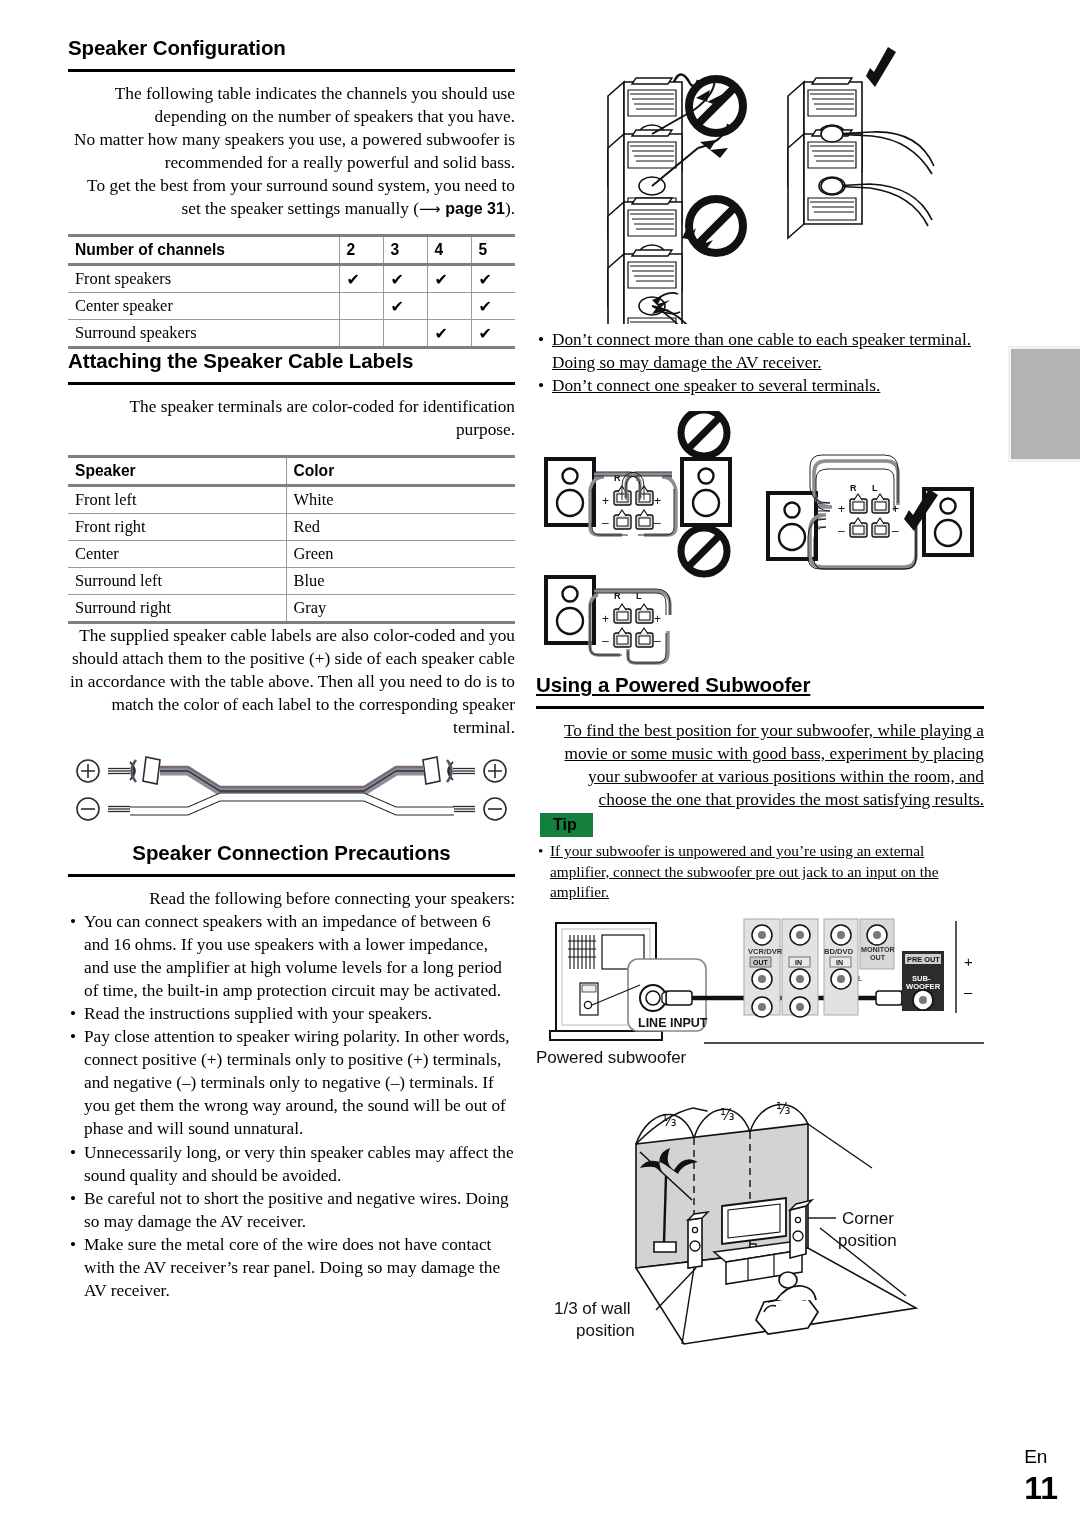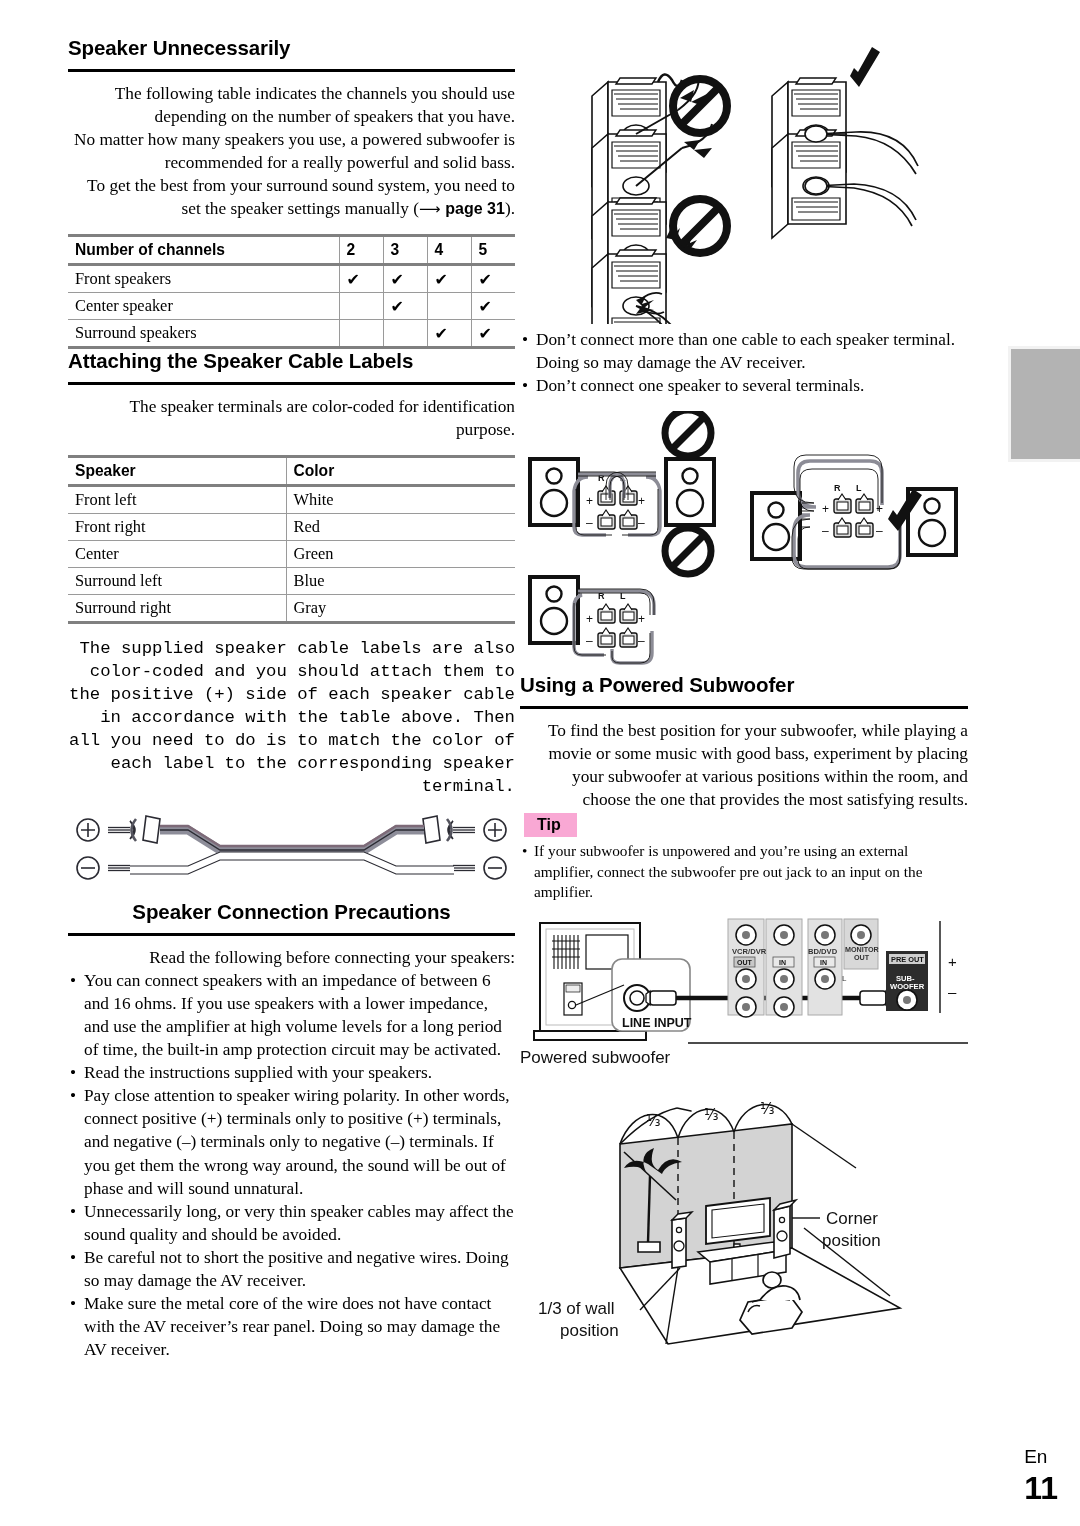--- a/index.html
+++ b/index.html
@@ -21,21 +21,21 @@
     left: 1008px; top: 346px;
     width: 72px; height: 116px;
     background: #b3b3b3;
     border-left: 3px solid #f2f2f2;
     border-top: 3px solid #f2f2f2;
     border-bottom: 3px solid #f2f2f2;
   }
 
   
   .col-left  { position: absolute; left: 68px;  top: 36px; width: 447px; }
-  .col-right { position: absolute; left: 520px; top: 36px; width: 448px; }
+  .col-right { position: absolute; left: 536px; top: 36px; width: 448px; text-decoration: underline; }
 
   
   h2.sec {
     font-family: "Liberation Sans", sans-serif;
     font-weight: bold;
     font-size: 20.5px;
     margin: 0 0 5px 0;
     padding: 0 0 4px 0;
     letter-spacing: -0.1px;
     line-height: 1.15;
@@ -94,21 +94,21 @@
   }
   table.doc tbody tr { border-bottom: 1.3px solid #9a9a9a; }
   table.doc tbody tr:last-child { border-bottom: 3px solid #808080; }
   .vline { border-left: 1.3px solid #9a9a9a; }
   .ck { font-family: "DejaVu Sans", sans-serif; font-weight: bold; font-size: 16px; }
   .chcol { width: 44px; text-align: left; }
 
   
   .tipbox {
     display: inline-block;
-    background: #f9a8d4;
+    background: #15803d;
     font-family: "Liberation Sans", sans-serif;
     font-weight: bold;
     font-size: 16px;
     padding: 3px 16px 3px 13px;
     margin: 2px 0 4px 4px;
   }
 
   
   .fig { position: relative; }
   svg { display: block; }
@@ -126,21 +126,21 @@
 </style>
 </head>
 <body>
 
 <div class="page">
 
   <div class="edge-tab"></div>
 
   <div class="col-left">
 
-    <h2 class="sec">Speaker Unnecessarily</h2>
+    <h2 class="sec">Speaker Configuration</h2>
     <div class="sec-rule"></div>
 
     <p class="body">The following table indicates the channels you should use depending on the number of speakers that you have.</p>
     <p class="body">No matter how many speakers you use, a powered subwoofer is recommended for a really powerful and solid bass.</p>
     <p class="body"><span>To get the best from your surround sound system, you need to set the speaker settings manually (</span><span class="arrow">⟶&nbsp;</span><span class="pgref">page 31</span><span>).</span></p>
 
     <table class="doc" style="margin-top:14px;">
       <thead>
         <tr>
           <th>Number of channels</th>
@@ -203,21 +203,21 @@
           <td>Surround left</td>
           <td class="vline">Blue</td>
         </tr>
         <tr>
           <td>Surround right</td>
           <td class="vline">Gray</td>
         </tr>
       </tbody>
     </table>
 
-    <p class="body" style="margin-top:13px;font-family:Liberation Mono, monospace;">The supplied speaker cable labels are also color-coded and you should attach them to the positive (+) side of each speaker cable in accordance with the table above. Then all you need to do is to match the color of each label to the corresponding speaker terminal.</p>
+    <p class="body" style="">The supplied speaker cable labels are also color-coded and you should attach them to the positive (+) side of each speaker cable in accordance with the table above. Then all you need to do is to match the color of each label to the corresponding speaker terminal.</p>
 
     <div class="fig" style="margin-top:10px;">
       <svg width="447" height="78" viewBox="0 0 447 78">
         <g fill="none" stroke="#2b2b33" stroke-width="1.6">
           <circle cx="20" cy="22" r="11"></circle>
           <path d="M20 15 v14 M13 22 h14"></path>
           <circle cx="20" cy="60" r="11"></circle>
           <path d="M13 60 h14"></path>
           <circle cx="427" cy="22" r="11"></circle>
           <path d="M427 15 v14 M420 22 h14"></path>

